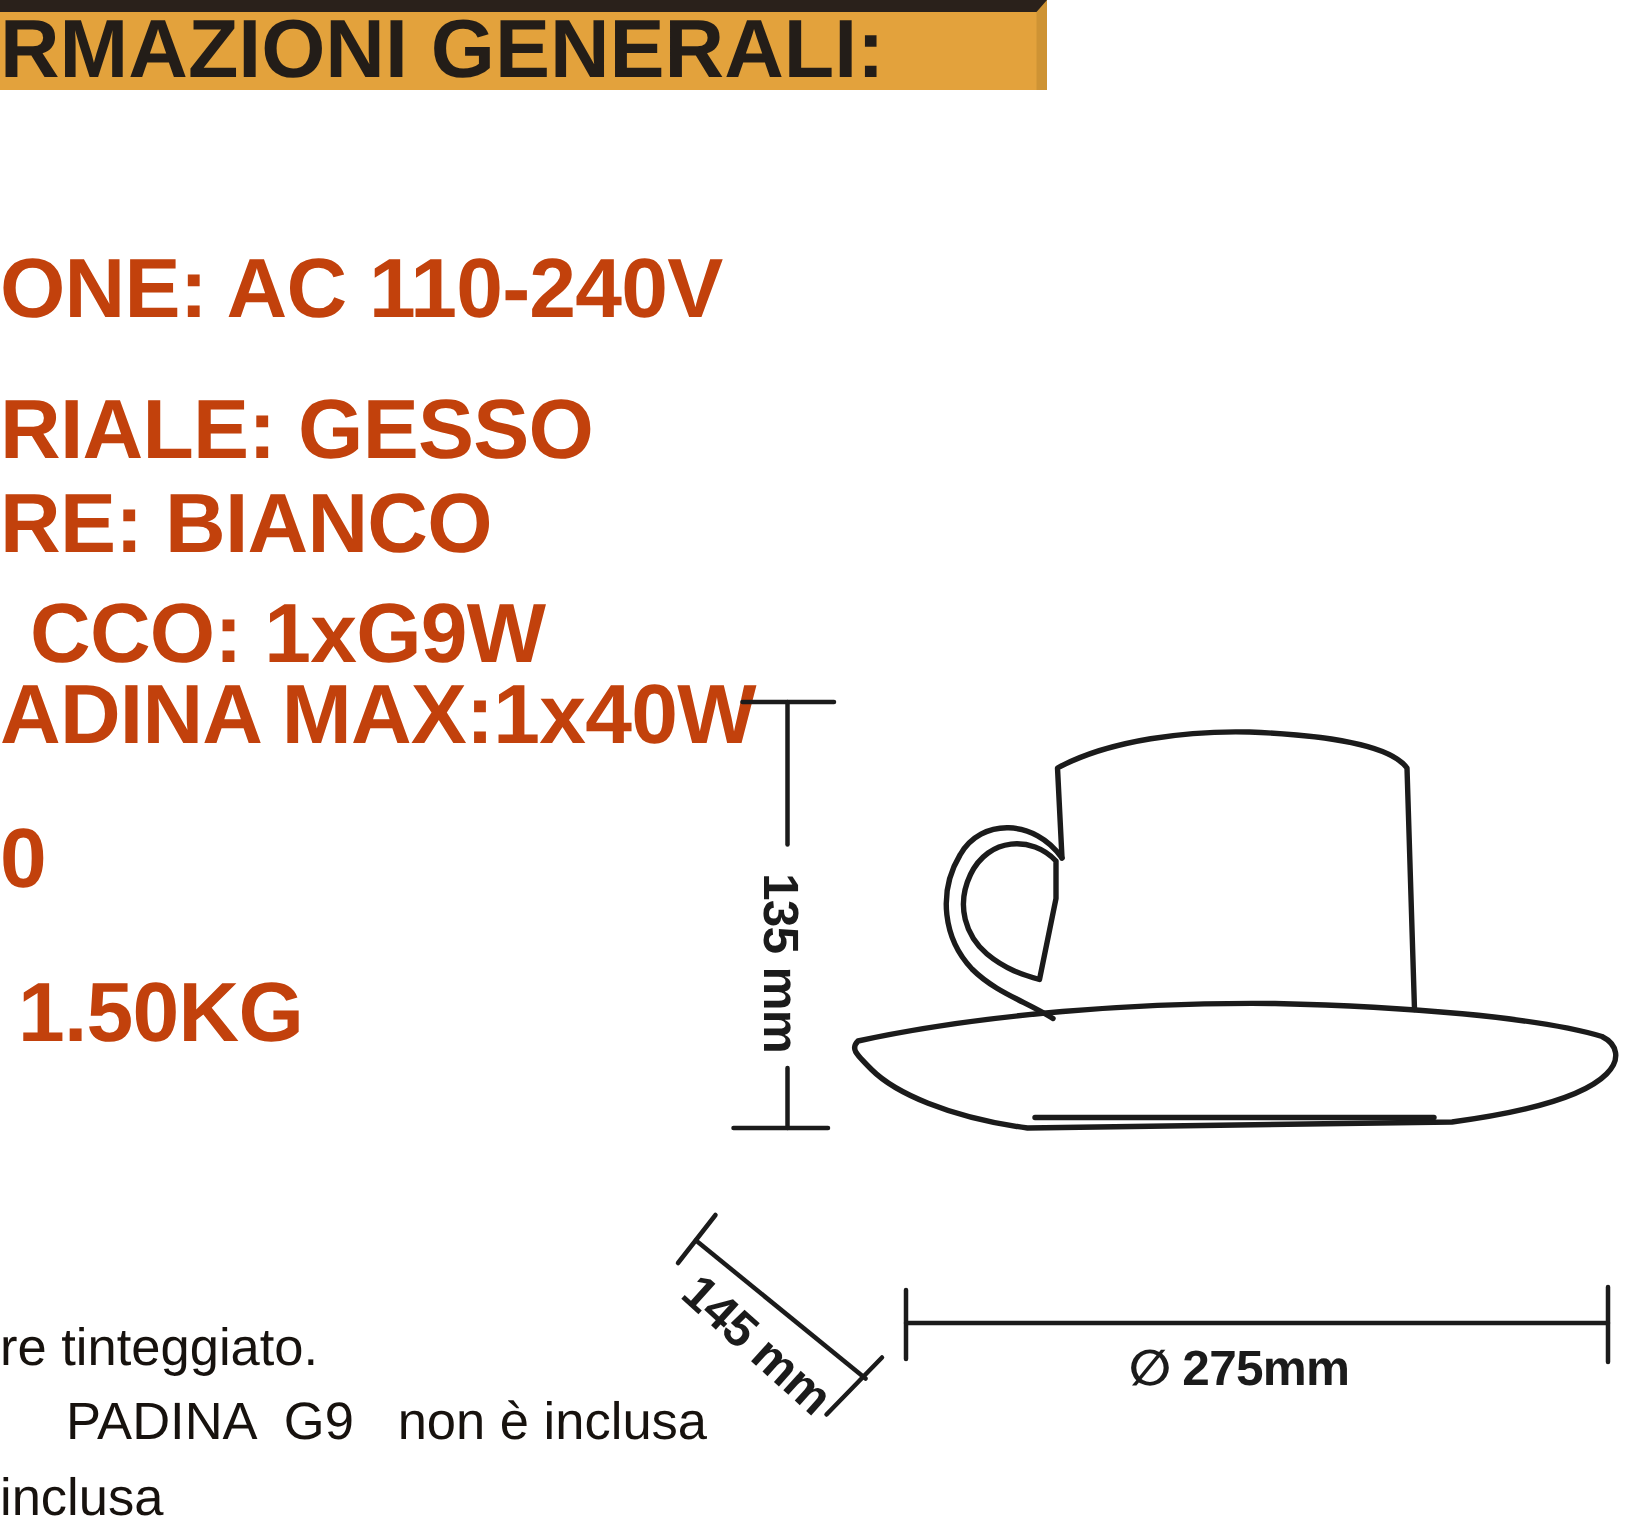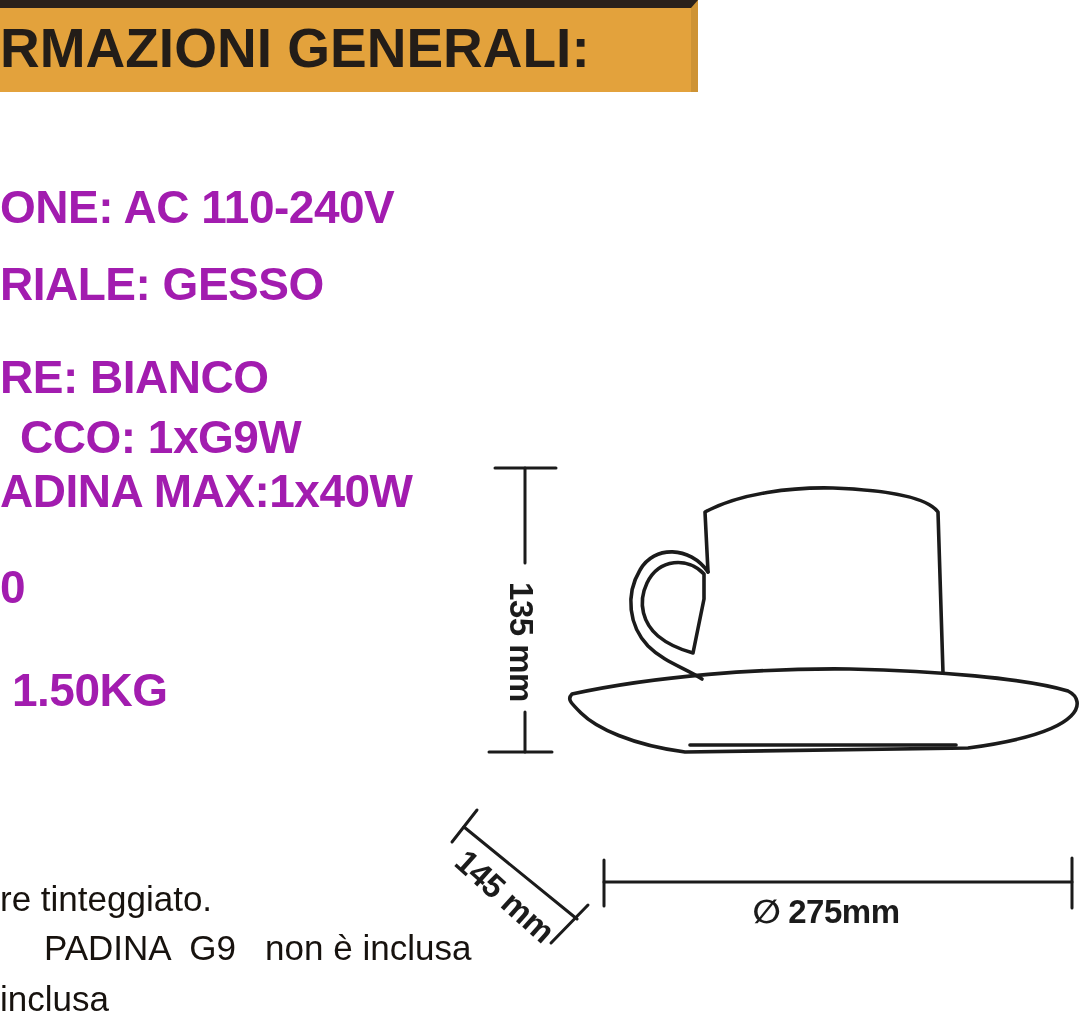--- a/index.html
+++ b/index.html
@@ -2,39 +2,39 @@
 <html><head>
 <meta charset="utf-8">
 <style>
   html,body{margin:0;padding:0;}
   body{
     width:1084px;height:1021px;position:relative;background:#ffffff;
     font-family:"Liberation Sans", sans-serif;overflow:hidden;
   }
   
   .banner{
-    position:absolute;left:0;top:0;width:698px;height:92px;
+    position:absolute;left:0;top:0;width:698px;height:60px;
     background:#E3A23C;
     border-top:8px solid #2A211B;
     border-right:7px solid #CE9334;
     box-sizing:border-box;
     display:flex;align-items:center;
   }
   .banner-title{
     font-size:55px;font-weight:bold;color:#231D18;
     letter-spacing:0px;line-height:1;white-space:nowrap;
     transform:translateY(-2px);
   }
   
   .spec{
     position:absolute;left:0;
-    font-size:46px;font-weight:bold;color:#a21caf;
-    letter-spacing:-0.5px;line-height:1;white-space:nowrap;margin-top:20px;
+    font-size:56px;font-weight:bold;color:#c2410c;
+    letter-spacing:-0.5px;line-height:1;white-space:nowrap;
   }
-  .spec-1{top:164px;} .spec-2{top:241px;} .spec-3{top:334px;}
+  .spec-1{top:164px;} .spec-2{top:258px;} .spec-3{top:321px;}
   .spec-4{top:394px;padding-left:20px;} .spec-5{top:448px;} .spec-6{top:544px;}
   .spec-7{top:647px;left:12px;}
   
   .note{
     position:absolute;left:0;
     font-size:35px;font-weight:normal;color:#17120E;
     line-height:1;white-space:pre;letter-spacing:0px;
   }
   .note-1{top:881px;} .note-2{top:930px;margin-left:44px;} .note-3{top:981px;}
   

